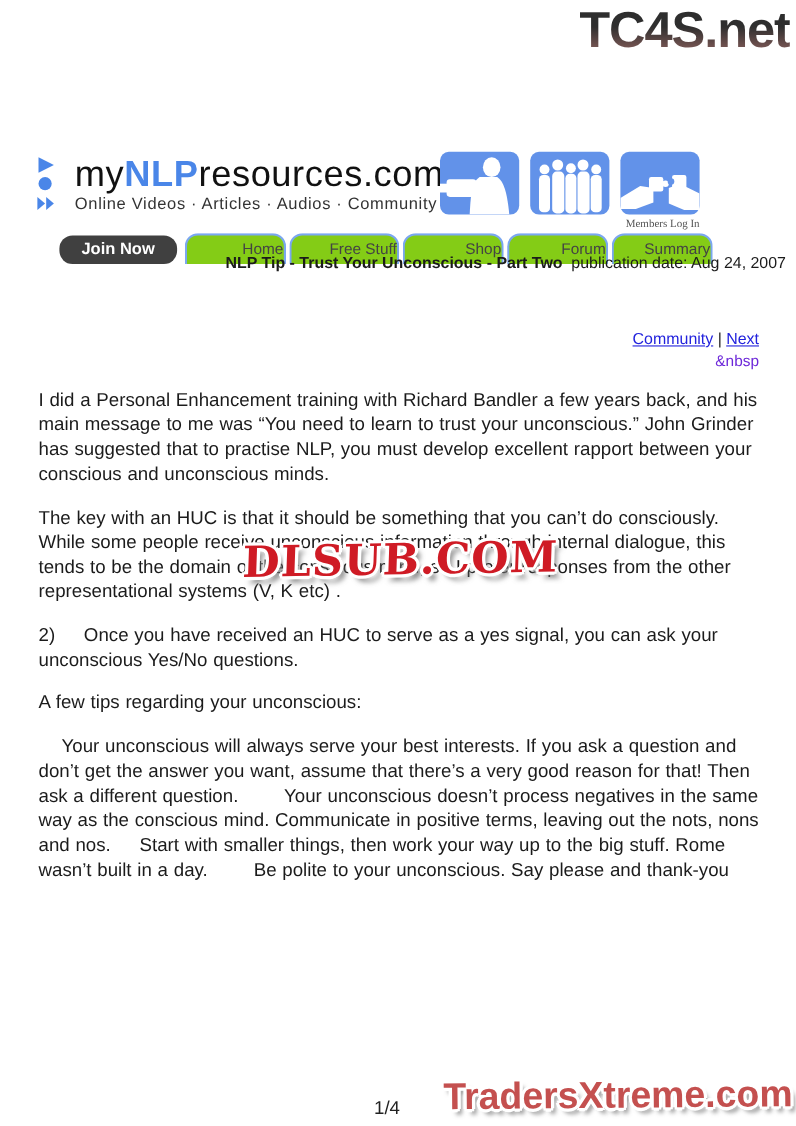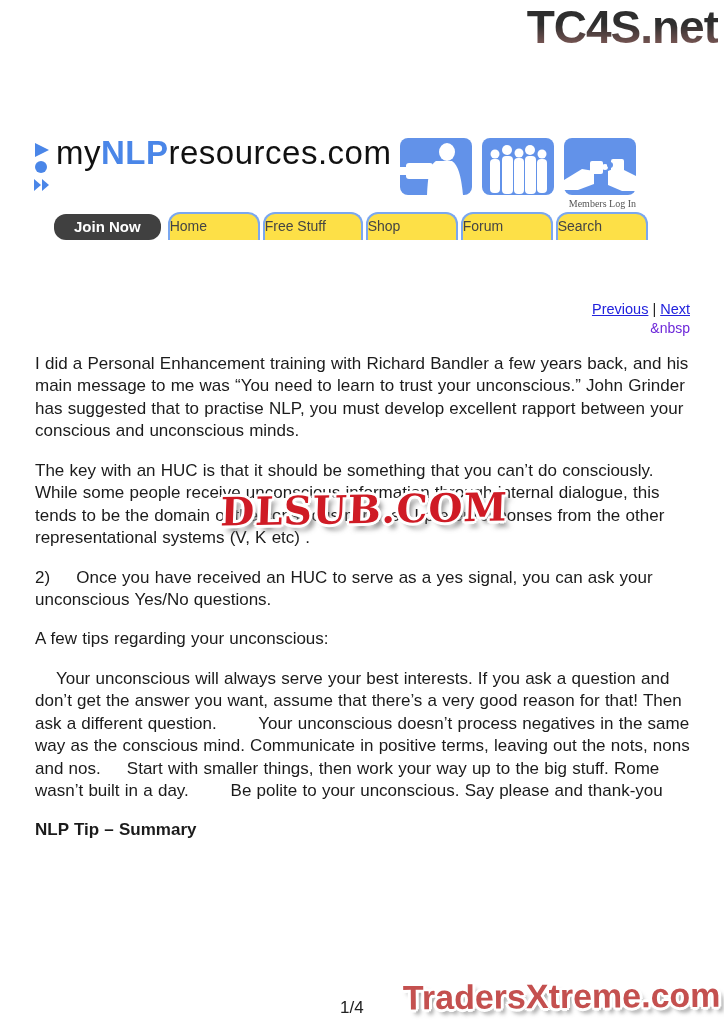--- a/index.html
+++ b/index.html
@@ -12,44 +12,44 @@
 
   
   .tc4s {
     position:absolute; top:0px; right:6px;
     font-size:46px; font-weight:bold; letter-spacing:-1px;
     background:linear-gradient(#2e2e2e 45%, #9c6a66 100%);
     -webkit-background-clip:text; background-clip:text; color:transparent;
   }
 
   
-  .logo-wrap { position:absolute; top:136px; left:32px; display:flex; align-items:flex-start; }
+  .logo-wrap { position:absolute; top:136px; left:32px; display:flex; align-items:center;gap:12px; }
   .logo-icon { margin-top:6px; margin-right:4px; }
   .logo-text { font-size:33px; letter-spacing:0.5px; color:#111; line-height:1.05; }
   .logo-text .nlp { color:#4a86e8; font-weight:bold; }
   .tagline { font-size:15px; color:#333; letter-spacing:0.6px; margin-top:2px; }
 
   .panels { position:absolute; top:138px; left:400px; display:flex; gap:10px; }
   .panel { width:72px; height:57px; background:#6292e9; border-radius:8px; }
   .members-login { position:absolute; top:198px; right:88px; font-size:10px; color:#555;font-family:Liberation Serif, serif; }
 
   
   .nav { position:absolute; top:212px; left:54px; display:flex; align-items:flex-end; gap:3px; }
   .join-now {
     position:relative; background:#404040; color:#fff; font-weight:bold; font-size:15px;
     border-radius:12px; padding:4px 20px 5px; margin-right:4px; cursor:pointer;
   }
   .join-now::after {
     content:""; position:absolute; left:-8px; bottom:-6px; width:48px; height:10px;
     background:#000; z-index:-1;
   }
   .tab {
-    background:#fde047; border:2px solid #7aa7f0; border-bottom:none;
+    background:#84cc16; border:2px solid #7aa7f0; border-bottom:none;
     border-radius:12px 12px 0 0; font-size:14px; color:#444;
-    padding:4px 0 6px; width:92px; text-align:left; cursor:pointer;
+    padding:4px 0 6px; width:92px; text-align:right; cursor:pointer;
   }
   .tab.wide { width:100px; }
 
   
   .title-line {
     position:absolute; top:232px; left:35px; width:655px; padding-left:170px;
     text-align:center; font-size:14.5px; white-space:nowrap;
   }
   .title-line .title { font-weight:bold; }
   .title-line .pubdate { font-weight:normal; margin-left:8px; }
@@ -103,20 +103,21 @@
     <span class="logo-icon">
       <svg width="20" height="52" viewBox="0 0 20 52">
         <polygon points="3,1 17,8 3,15" fill="#4a86e8"></polygon>
         <circle cx="9" cy="25" r="6" fill="#4a86e8"></circle>
         <polygon points="2,37 9,43 2,49" fill="#4a86e8"></polygon>
         <polygon points="10,37 17,43 10,49" fill="#4a86e8"></polygon>
       </svg>
     </span>
     <div>
       <div class="logo-text"><span>my</span><span class="nlp">NLP</span><span>resources.com</span></div>
+      <div class="tagline">Online Videos · Articles · Audios · Community</div>
     </div>
   </div>
 
   <div class="panels">
     <div class="panel">
       <svg width="72" height="57" viewBox="0 0 72 57">
         <ellipse cx="47" cy="14" rx="8" ry="9" fill="#fff"></ellipse>
         <path d="M36,23 C30,27 28,35 27,57 L63,57 C61,37 58,27 52,23 Z" fill="#fff"></path>
         <rect x="6" y="25" width="27" height="16" rx="3" fill="#fff"></rect>
         <rect x="0" y="29" width="8" height="8" fill="#fff"></rect>
@@ -149,38 +150,40 @@
     </div>
   </div>
   <div class="members-login">Members Log In</div>
 
   <div class="nav">
     <div class="join-now">Join Now</div>
     <div class="tab">Home</div>
     <div class="tab wide">Free Stuff</div>
     <div class="tab">Shop</div>
     <div class="tab">Forum</div>
-    <div class="tab">Search</div>
+    <div class="tab">Summary</div>
   </div>
 
+  <div class="title-line">
+    <span class="title">NLP Tip - Trust Your Unconscious - Part Two</span><span class="pubdate">publication date: Aug 24, 2007</span>
+  </div>
 
   <div class="pager">
     <div>
-      <a>Previous</a><span class="sep">|</span><a>Next</a>
+      <a>Community</a><span class="sep">|</span><a>Next</a>
     </div>
     <div class="nbsp-text">&amp;nbsp</div>
   </div>
 
   <div class="body-copy">
     <p>I did a Personal Enhancement training with Richard Bandler a few years back, and his main message to me was “You need to learn to trust your unconscious.” John Grinder has suggested that to practise NLP, you must develop excellent rapport between your conscious and unconscious minds.</p>
     <p>The key with an HUC is that it should be something that you can’t do consciously. While some people receive unconscious information through internal dialogue, this tends to be the domain of the conscious mind, so I prefer responses from the other representational systems (V, K etc) .</p>
     <p>2)     Once you have received an HUC to serve as a yes signal, you can ask your unconscious Yes/No questions.</p>
     <p>A few tips regarding your unconscious:</p>
     <p>    Your unconscious will always serve your best interests. If you ask a question and don’t get the answer you want, assume that there’s a very good reason for that! Then ask a different question.        Your unconscious doesn’t process negatives in the same way as the conscious mind. Communicate in positive terms, leaving out the nots, nons and nos.     Start with smaller things, then work your way up to the big stuff. Rome wasn’t built in a day.        Be polite to your unconscious. Say please and thank-you</p>
-    <p class="bold">NLP Tip – Summary</p>
   </div>
 
   <div class="dlsub">DLSUB.COM</div>
 
   <div class="page-num">1/4</div>
   <div class="traders">TradersXtreme.com</div>
 
 </div>
 
 </body></html>

